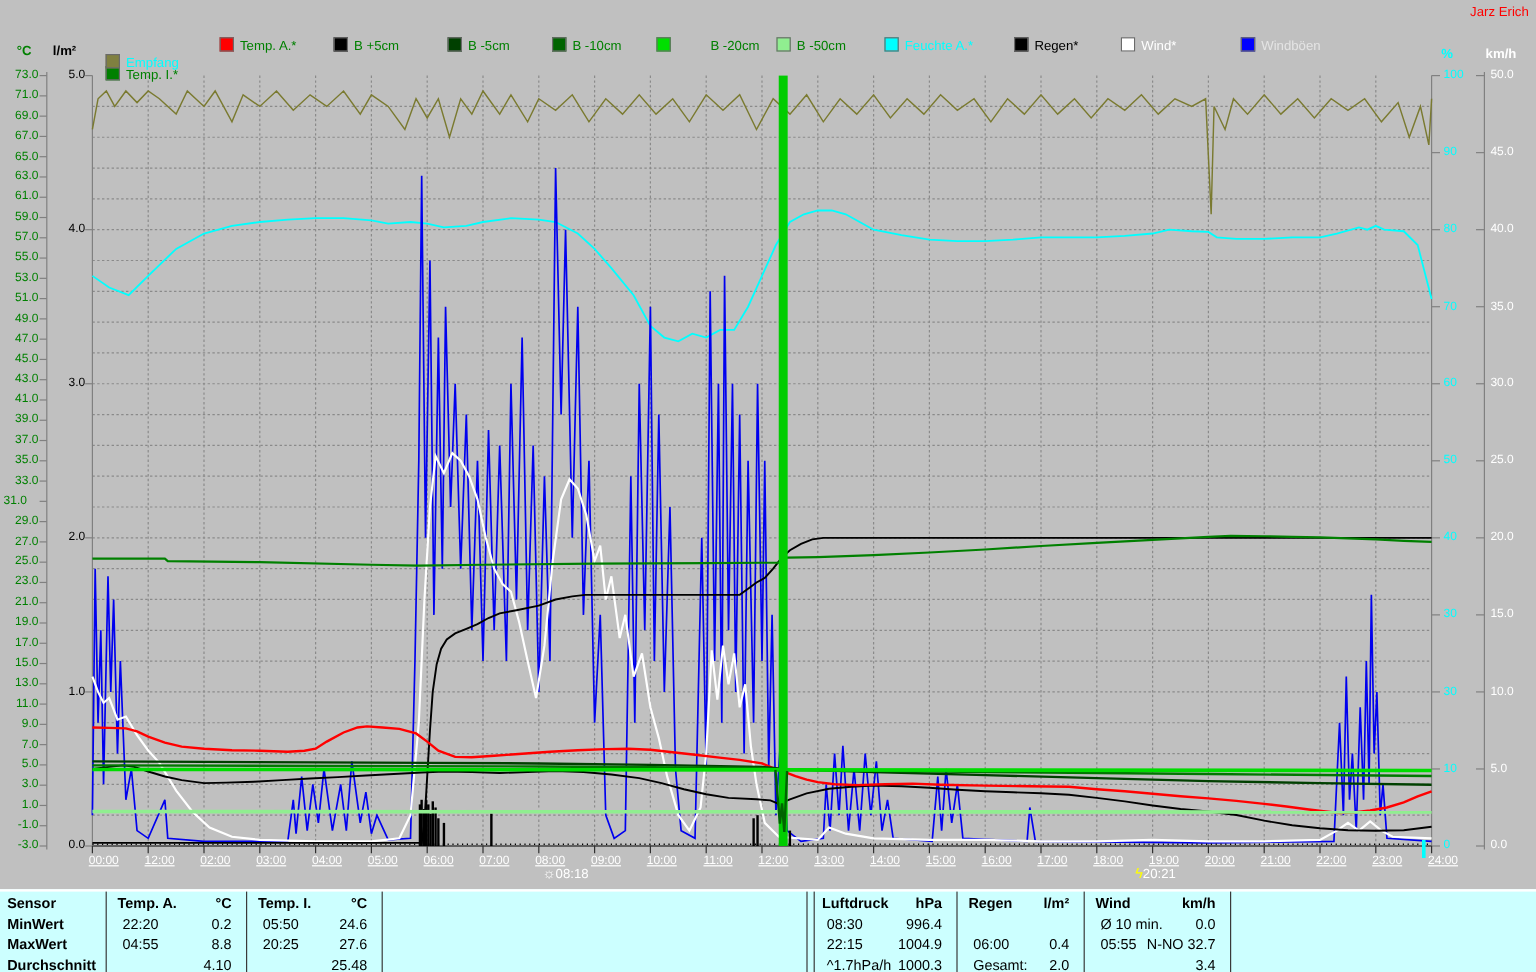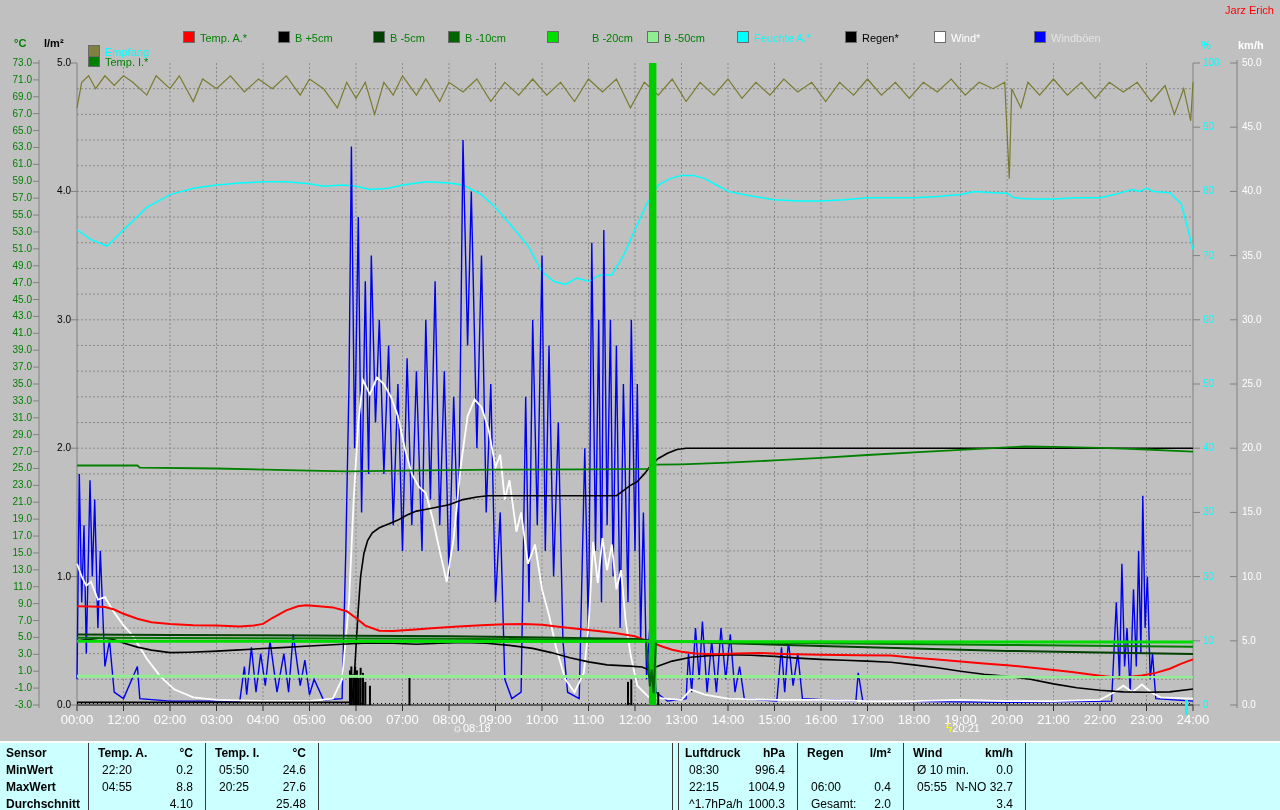--- a/index.html
+++ b/index.html
@@ -6,21 +6,21 @@
   #screen{position:relative;width:1280px;height:810px;background:#C0C0C0;overflow:hidden;
           font-family:"Liberation Sans",sans-serif;}
   .abs{position:absolute;}
   .title{font-size:13px;color:#FFFFFF;}
   .author{font-size:11px;color:#FF0000;}
   .unit{font-size:11px;font-weight:bold;}
   .leg-item{position:absolute;height:12px;font-size:11px;white-space:nowrap;}
   .leg-sq{display:inline-block;width:10px;height:10px;vertical-align:-1px;border:1px solid #6a6a6a;}
   .leg-tx{margin-left:5px;}
   .ticklabel{position:absolute;font-size:10px;line-height:10px;white-space:nowrap;}
-  .timelabel{position:absolute;font-size:13px;color:#FFFFFF;width:44px;text-align:center;}
+  .timelabel{position:absolute;font-size:10px;color:#FFFFFF;width:44px;text-align:right;text-decoration:underline;}
   .sunnote{position:absolute;font-size:11px;color:#FFFFFF;white-space:nowrap;}
   #sumtable{position:absolute;left:0;top:741px;width:1280px;height:69px;background:#CCFFFF;
             border-top:2px solid #FFFFFF;font-size:12px;color:#000;}
   .tcell{position:absolute;white-space:nowrap;}
   .tb{font-weight:bold;}
   .tsep{position:absolute;top:0;width:1px;height:69px;background:#3a3a3a;}
 </style>
 </head>
 <body>
 
@@ -31,21 +31,21 @@
   <div class="abs unit" style="left:14px;top:37px;color:#008000;">°C</div>
   <div class="abs unit" style="left:44px;top:37px;color:#000000;">l/m²</div>
   <div class="abs unit" style="left:1201px;top:39px;color:#00FFFF;">%</div>
   <div class="abs unit" style="left:1238px;top:39px;color:#FFFFFF;">km/h</div>
 
   <div class="abs" id="legend" style="left:0;top:0;width:1280px;height:60px;">
       <div class="leg-item" style="left: 88px; top: 31px; margin-top: 24px;"><span class="leg-sq" style="background: rgb(0, 128, 0);"></span><span class="leg-tx" style="color: rgb(0, 128, 0);">Temp. I.*</span></div>
       <div class="leg-item" style="left: 183px; top: 31px;"><span class="leg-sq" style="background: rgb(255, 0, 0);"></span><span class="leg-tx" style="color: rgb(0, 128, 0);">Temp. A.*</span></div>
       <div class="leg-item" style="left: 278px; top: 31px;"><span class="leg-sq" style="background: rgb(0, 0, 0);"></span><span class="leg-tx" style="color: rgb(0, 128, 0);">B +5cm</span></div>
       <div class="leg-item" style="left: 373px; top: 31px;"><span class="leg-sq" style="background: rgb(0, 64, 0);"></span><span class="leg-tx" style="color: rgb(0, 128, 0);">B -5cm</span></div>
-      <div class="leg-item" style="left: 448px; top: 31px;"><span class="leg-sq" style="background: rgb(0, 100, 0);"></span><span class="leg-tx" style="color: rgb(0, 128, 0);">B -10cm</span></div>
+      <div class="leg-item" style="left: 460px; top: 31px;"><span class="leg-sq" style="background: rgb(0, 100, 0);"></span><span class="leg-tx" style="color: rgb(0, 128, 0);">B -10cm</span></div>
       <div class="leg-item" style="left: 547px; top: 31px;"><span class="leg-sq" style="background: rgb(0, 224, 0);"></span><span class="leg-tx" style="color: rgb(0, 128, 0); margin-left: 33px;">B -20cm</span></div>
       <div class="leg-item" style="left: 647px; top: 31px;"><span class="leg-sq" style="background: rgb(144, 238, 144);"></span><span class="leg-tx" style="color: rgb(0, 128, 0);">B -50cm</span></div>
       <div class="leg-item" style="left: 737px; top: 31px;"><span class="leg-sq" style="background: rgb(0, 255, 255);"></span><span class="leg-tx" style="color: rgb(0, 255, 255);">Feuchte A.*</span></div>
       <div class="leg-item" style="left: 845px; top: 31px;"><span class="leg-sq" style="background: rgb(0, 0, 0);"></span><span class="leg-tx" style="color: rgb(0, 0, 0);">Regen*</span></div>
       <div class="leg-item" style="left: 934px; top: 31px;"><span class="leg-sq" style="background: rgb(255, 255, 255);"></span><span class="leg-tx" style="color: rgb(255, 255, 255);">Wind*</span></div>
       <div class="leg-item" style="left: 1034px; top: 31px;"><span class="leg-sq" style="background: rgb(0, 0, 255);"></span><span class="leg-tx" style="color: rgb(228, 228, 228);">Windböen</span></div>
       <div class="leg-item" style="left: 88px; top: 45px;"><span class="leg-sq" style="background: rgb(128, 128, 64);"></span><span class="leg-tx" style="color: rgb(0, 255, 255);">Empfang</span></div>
     </div>
 
   <svg id="chart" class="abs" style="left:0;top:0;" width="1280" height="740">
@@ -240,21 +240,21 @@
       <div class="ticklabel" style="left:3px;top:243.8421052631579px;width:29px;text-align:right;color:#008000;">51.0</div>
       <div class="ticklabel" style="left:3px;top:260.7368421052631px;width:29px;text-align:right;color:#008000;">49.0</div>
       <div class="ticklabel" style="left:3px;top:277.63157894736844px;width:29px;text-align:right;color:#008000;">47.0</div>
       <div class="ticklabel" style="left:3px;top:294.52631578947364px;width:29px;text-align:right;color:#008000;">45.0</div>
       <div class="ticklabel" style="left:3px;top:311.42105263157896px;width:29px;text-align:right;color:#008000;">43.0</div>
       <div class="ticklabel" style="left:3px;top:328.3157894736842px;width:29px;text-align:right;color:#008000;">41.0</div>
       <div class="ticklabel" style="left:3px;top:345.2105263157895px;width:29px;text-align:right;color:#008000;">39.0</div>
       <div class="ticklabel" style="left:3px;top:362.10526315789474px;width:29px;text-align:right;color:#008000;">37.0</div>
       <div class="ticklabel" style="left:3px;top:379px;width:29px;text-align:right;color:#008000;">35.0</div>
       <div class="ticklabel" style="left:3px;top:395.89473684210526px;width:29px;text-align:right;color:#008000;">33.0</div>
-      <div class="ticklabel" style="left:3px;top:412.7894736842105px;width:29px;text-align:right;color:#008000;">31.0</div>
+      <div class="ticklabel" style="left:3px;top:412.7894736842105px;width:29px;text-align:left;color:#008000;">31.0</div>
       <div class="ticklabel" style="left:3px;top:429.6842105263158px;width:29px;text-align:right;color:#008000;">29.0</div>
       <div class="ticklabel" style="left:3px;top:446.57894736842104px;width:29px;text-align:right;color:#008000;">27.0</div>
       <div class="ticklabel" style="left:3px;top:463.4736842105263px;width:29px;text-align:right;color:#008000;">25.0</div>
       <div class="ticklabel" style="left:3px;top:480.36842105263156px;width:29px;text-align:right;color:#008000;">23.0</div>
       <div class="ticklabel" style="left:3px;top:497.2631578947368px;width:29px;text-align:right;color:#008000;">21.0</div>
       <div class="ticklabel" style="left:3px;top:514.1578947368421px;width:29px;text-align:right;color:#008000;">19.0</div>
       <div class="ticklabel" style="left:3px;top:531.0526315789473px;width:29px;text-align:right;color:#008000;">17.0</div>
       <div class="ticklabel" style="left:3px;top:547.9473684210527px;width:29px;text-align:right;color:#008000;">15.0</div>
       <div class="ticklabel" style="left:3px;top:564.8421052631579px;width:29px;text-align:right;color:#008000;">13.0</div>
       <div class="ticklabel" style="left:3px;top:581.7368421052631px;width:29px;text-align:right;color:#008000;">11.0</div>

